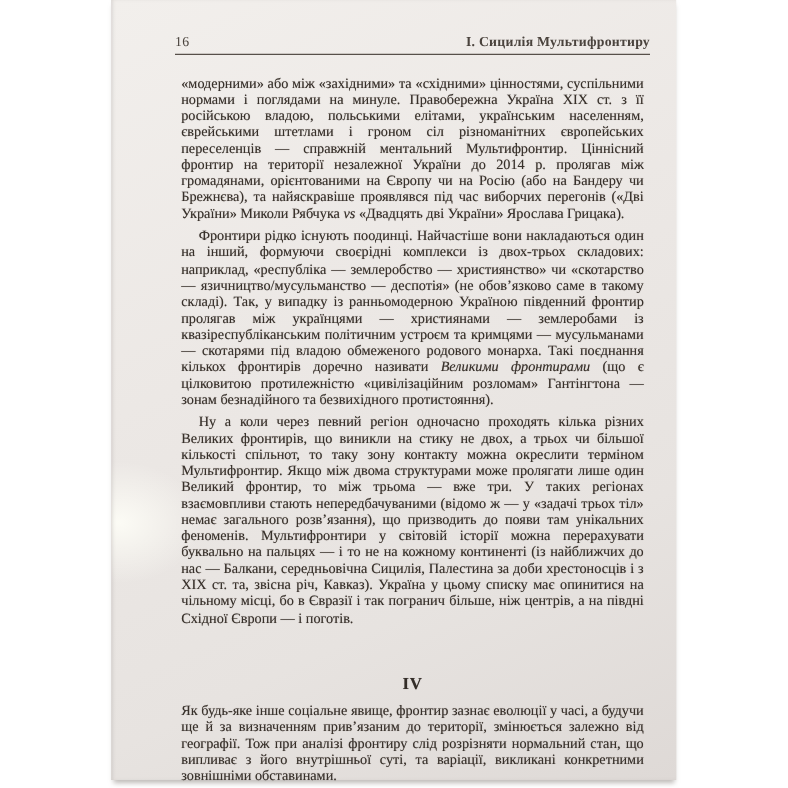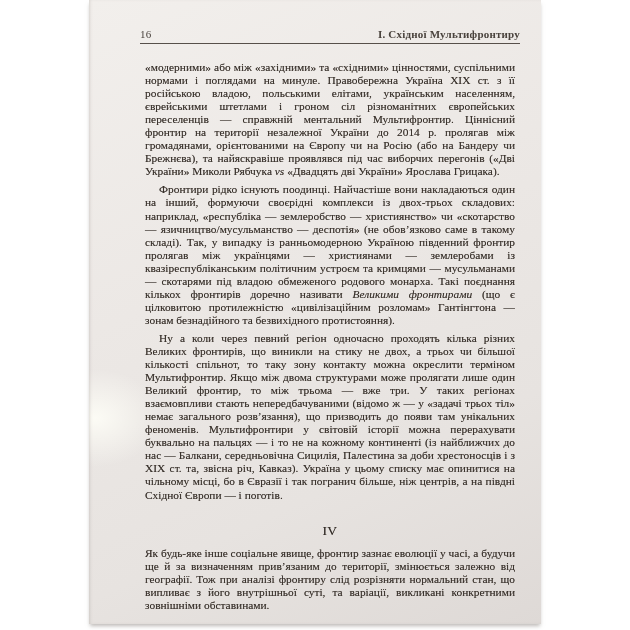--- a/index.html
+++ b/index.html
@@ -68,38 +68,38 @@
     text-align: justify;
     text-shadow: 0 0 0.6px rgba(58,50,44,0.55);
   }
   .body-text p {
     margin: 5px;
     padding: 0;
   }
   .body-text p.indent { text-indent: 14px; }
   .it { font-style: italic; }
   .section-heading {
-    margin: 22px 0 10px 0;
+    margin: 38px 0 10px 0;
     text-align: center;
-    font-weight: normal;
+    font-weight: bold;
     font-size: 13.5px;
     letter-spacing: 0.5px;
     color: #332d28;
     text-shadow: 0 0 0.6px rgba(58,50,44,0.55);
   }
 </style>
 </head>
 <body>
 
 <div class="photo">
   <div class="page">
     <div class="content">
       <div class="header-row">
         <span class="page-number">16</span>
-        <span class="running-title">І. Східної Мультифронтиру</span>
+        <span class="running-title">І. Сицилія Мультифронтиру</span>
       </div>
       <div class="header-rule"></div>
       <div class="body-text">
         <div>
             <p class=""><span>«модерними» або між «західними» та «східними» цінностями, суспільними нормами і поглядами на минуле. Правобережна Україна XIX ст. з її російською владою, польськими елітами, українським населенням, єврейськими штетлами і гроном сіл різноманітних європейських переселенців — справжній ментальний Мультифронтир. Ціннісний фронтир на території незалежної України до 2014 р. пролягав між громадянами, орієнтованими на Європу чи на Росію (або на Бандеру чи Брежнєва), та найяскравіше проявлявся під час виборчих перегонів («Дві України» Миколи Рябчука </span><span class="it">vs</span><span> «Двадцять дві України» Ярослава Грицака).</span></p>
             <p class="indent"><span>Фронтири рідко існують поодинці. Найчастіше вони накладаються один на інший, формуючи своєрідні комплекси із двох-трьох складових: наприклад, «республіка — землеробство — християнство» чи «скотарство — язичництво/мусульманство — деспотія» (не обов’язково саме в такому складі). Так, у випадку із ранньомодерною Україною південний фронтир пролягав між українцями — християнами — землеробами із квазіреспубліканським політичним устроєм та кримцями — мусульманами — скотарями під владою обмеженого родового монарха. Такі поєднання кількох фронтирів доречно називати </span><span class="it">Великими фронтирами</span><span> (що є цілковитою протилежністю «цивілізаційним розломам» Гантінгтона — зонам безнадійного та безвихідного протистояння).</span></p>
             <p class="indent"><span>Ну а коли через певний регіон одночасно проходять кілька різних Великих фронтирів, що виникли на стику не двох, а трьох чи більшої кількості спільнот, то таку зону контакту можна окреслити терміном Мультифронтир. Якщо між двома структурами може пролягати лише один Великий фронтир, то між трьома — вже три. У таких регіонах взаємовпливи стають непередбачуваними (відомо ж — у «задачі трьох тіл» немає загального розв’язання), що призводить до появи там унікальних феноменів. Мультифронтири у світовій історії можна перерахувати буквально на пальцях — і то не на кожному континенті (із найближчих до нас — Балкани, середньовічна Сицилія, Палестина за доби хрестоносців і з XIX ст. та, звісна річ, Кавказ). Україна у цьому списку має опинитися на чільному місці, бо в Євразії і так погранич більше, ніж центрів, а на півдні Східної Європи — і поготів.</span></p>
           </div>
         <div class="section-heading">IV</div>
         <div>

